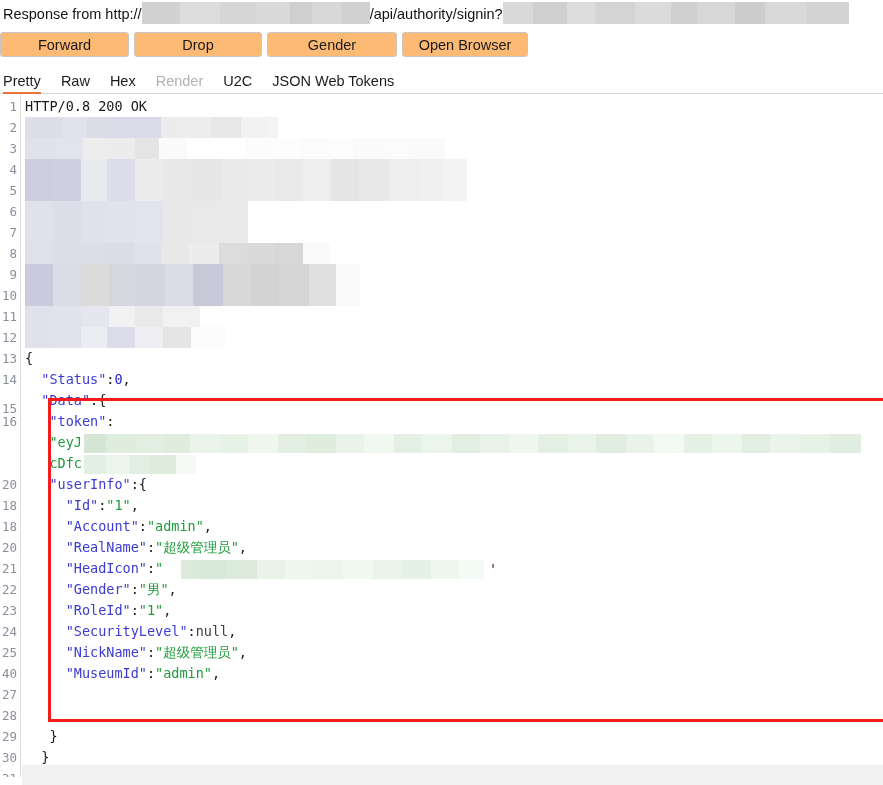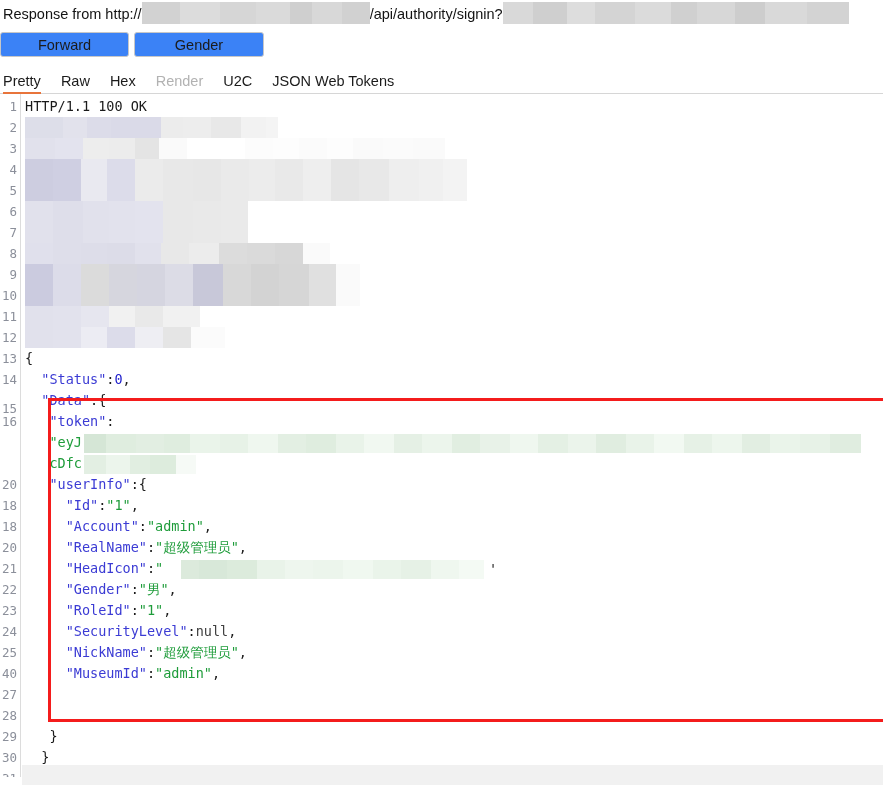--- a/index.html
+++ b/index.html
@@ -44,21 +44,21 @@
     height: 33px;
     display: flex;
     align-items: center;
     gap: 5px;
     padding: 0 0 3px 0;
   }
   .btn {
     height: 25px;
     border: 1px solid #c7c7c7;
     border-radius: 3px;
-    background: #3b82f6;
+    background: #fdba74;
     color: #1b1b1b;
     font-size: 14.5px;
     font-family: "Liberation Sans", sans-serif;
     display: flex;
     align-items: center;
     justify-content: center;
     box-sizing: border-box;
     cursor: pointer;
     padding: 0 6px;
   }
@@ -186,21 +186,23 @@
     <i class="rb" style="width:38px;background:#d2d2d2;"></i><i class="rb" style="width:40px;background:#dcdcdc;"></i><i class="rb" style="width:36px;background:#d6d6d6;"></i><i class="rb" style="width:34px;background:#dadada;"></i><i class="rb" style="width:22px;background:#cfcfcf;"></i><i class="rb" style="width:30px;background:#d8d8d8;"></i><i class="rb" style="width:28px;background:#d1d1d1;"></i>
   </span>
   <span class="url-seg">/api/authority/signin?</span>
   <span class="redact-inline" style="width:346px;">
     <i class="rb" style="width:30px;background:#d9d9d9;"></i><i class="rb" style="width:34px;background:#cfcfcf;"></i><i class="rb" style="width:28px;background:#dddddd;"></i><i class="rb" style="width:40px;background:#d4d4d4;"></i><i class="rb" style="width:36px;background:#dbdbdb;"></i><i class="rb" style="width:26px;background:#d0d0d0;"></i><i class="rb" style="width:38px;background:#d7d7d7;"></i><i class="rb" style="width:30px;background:#cdcdcd;"></i><i class="rb" style="width:42px;background:#d9d9d9;"></i><i class="rb" style="width:42px;background:#d3d3d3;"></i>
   </span>
 </div>
 
 <div class="btn-row">
   <div class="btn btn-forward">Forward</div>
+  <div class="btn btn-drop">Drop</div>
   <div class="btn btn-action">Gender</div>
+  <div class="btn btn-open">Open Browser</div>
 </div>
 
 <div class="tab-row">
   <div class="tab first active">Pretty</div>
   <div class="tab">Raw</div>
   <div class="tab">Hex</div>
   <div class="tab disabled">Render</div>
   <div class="tab">U2C</div>
   <div class="tab">JSON Web Tokens</div>
 </div>
@@ -236,21 +238,21 @@
     <span class="gutter-num" style="top:569px;">40</span>
     <span class="gutter-num" style="top:590px;">27</span>
     <span class="gutter-num" style="top:611px;">28</span>
     <span class="gutter-num" style="top:632px;">29</span>
     <span class="gutter-num" style="top:653px;">30</span>
     <span class="gutter-num" style="top:674px;">31</span>
   </div>
 
   <div class="code-lines">
 
-    <div class="cl" style="top:2px;">HTTP/1.1 100 OK</div>
+    <div class="cl" style="top:2px;">HTTP/0.8 200 OK</div>
 
     <div class="cl" style="top:254px;"><span class="p">{</span></div>
 
     <div class="cl" style="top:275px;"><span class="p">  </span><span class="k">"Status"</span><span class="p">:</span><span class="n">0</span><span class="p">,</span></div>
 
     <div class="cl" style="top:296px;"><span class="p">  </span><span class="k">"Data"</span><span class="p">:{</span></div>
 
     <div class="cl" style="top:317px;"><span class="p">   </span><span class="k">"token"</span><span class="p">:</span></div>
 
     <div class="cl" style="top:338px;"><span class="p">   </span><span class="s">"eyJ</span></div>

